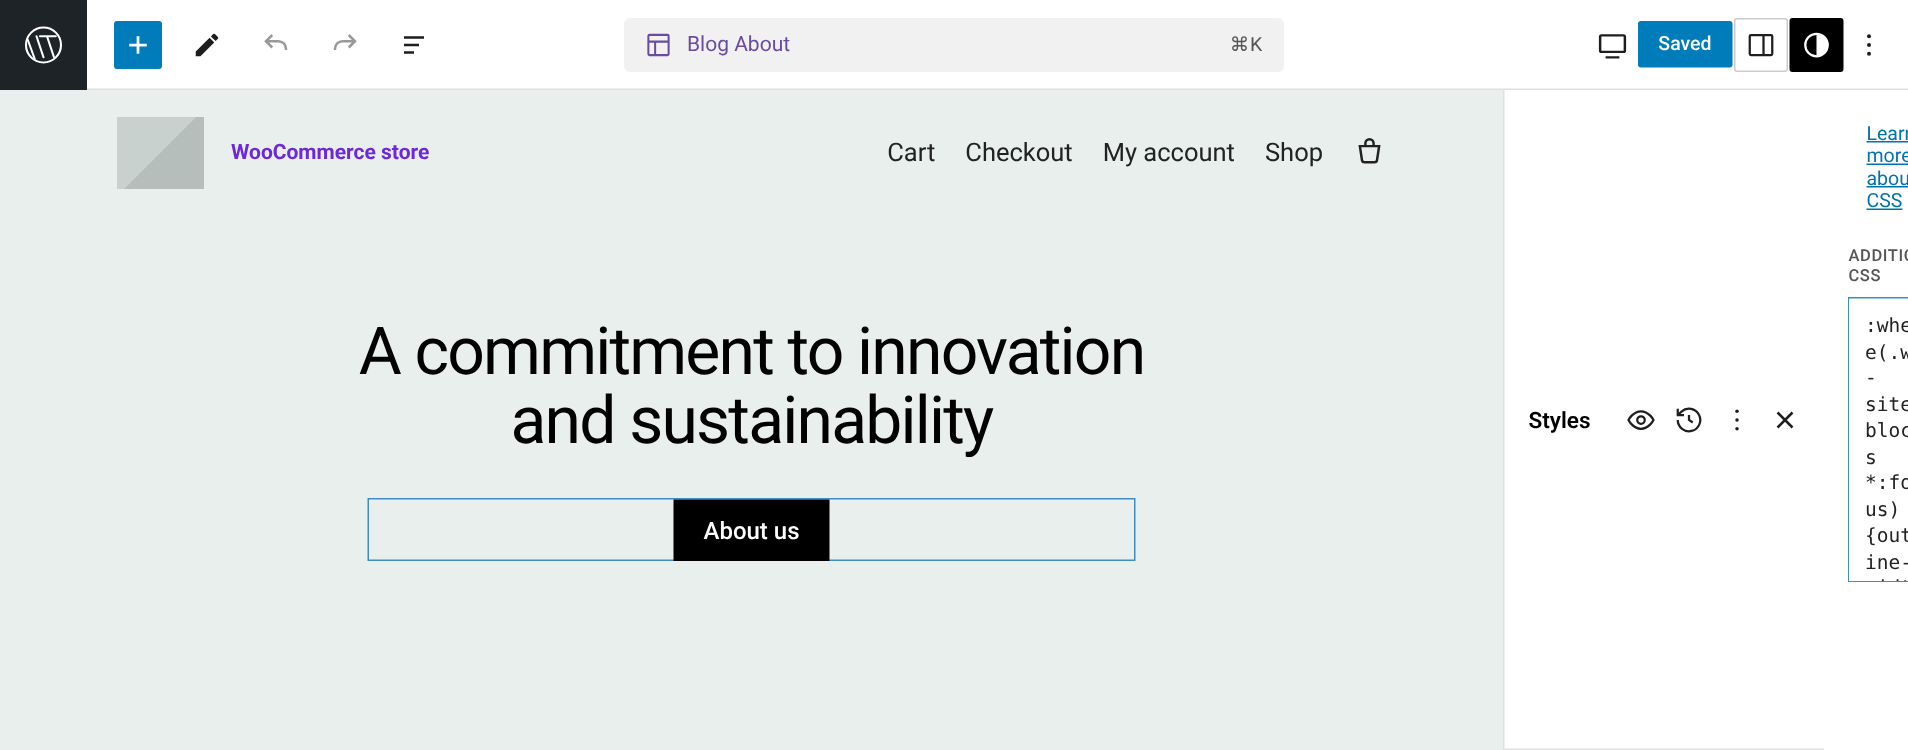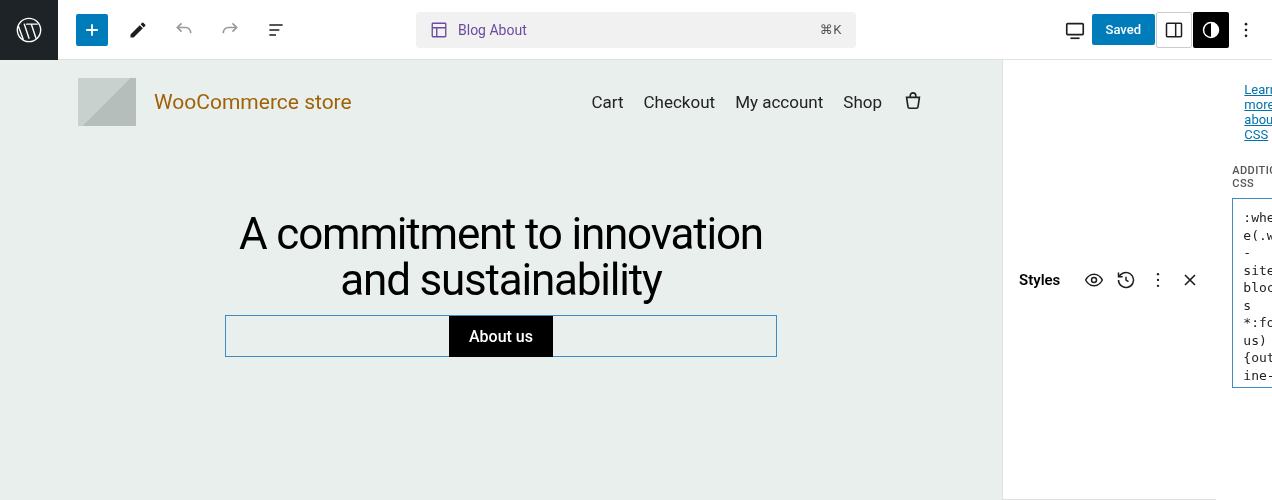--- a/index.html
+++ b/index.html
@@ -21,30 +21,30 @@
   .square-btn { width: 36px; height: 36px; border: 1px solid #ccc; border-radius: 2px; display: flex; align-items: center; justify-content: center; cursor: pointer; }
   .contrast-btn { width: 36px; height: 36px; background: #000; border-radius: 2px; display: flex; align-items: center; justify-content: center; cursor: pointer; }
   
   
   .main { display: flex; height: 440px; }
   .canvas { flex: 1; background: #e8efed; overflow: hidden; position: relative; }
   
   
   .site-header { display: flex; align-items: center; padding: 18px 78px 0; gap: 18px; }
   .site-logo { width: 58px; height: 48px; background: linear-gradient(135deg, #c9d1cf 49.5%, #b6bebc 50%); }
-  .site-title { font-size: 21px; font-weight: 400; color: #a16207; }
+  .site-title { font-size: 14px; font-weight: 700; color: #6d28d9; }
   .site-nav { margin-left: auto; display: flex; align-items: center; gap: 20px; font-size: 17px; color: #222; }
   .site-nav span { cursor: pointer; }
   .cart-icon { width: 22px; height: 22px; }
   
   
   .hero { text-align: center; margin-top: 85px; padding: 0 40px; }
   .hero h1 { font-size: 44px; font-weight: 400; letter-spacing: -1.2px; line-height: 1.05; color: #000000; }
   .hero p { font-size: 18px; color: #222; margin-top: 24px; line-height: 1.5; max-width: 580px; margin-left: auto; margin-right: auto; }
-  .selection-box { width: 552px; height: 42px; border: 1.5px solid #3f8cc4; margin: 12px auto 0; display: flex; align-items: center; justify-content: center; position: relative; }
+  .selection-box { width: 512px; height: 42px; border: 1.5px solid #3f8cc4; margin: 29px auto 0; display: flex; align-items: center; justify-content: center; position: relative; }
   .about-btn { background: #000; color: #fff; padding: 11px 20px; font-size: 16px; font-weight: 500; cursor: pointer; }
   
   
   .sidebar { width: 270px; border-left: 1px solid #e0e0e0; display: flex; flex-direction: row; background: #fff; }
   .sidebar-head { display: flex; align-items: center; padding: 14px 16px; gap: 12px; border-bottom: 1px solid #e0e0e0; }
   .sidebar-head .label { font-weight: 600; font-size: 15px; }
   .sidebar-head .spacer { flex: 1; }
   .sidebar-head .hicon { width: 20px; height: 20px; cursor: pointer; }
   .sidebar-crumb { display: flex; align-items: center; gap: 16px; padding: 12px 16px; border-bottom: 1px solid #e0e0e0; }
   .sidebar-crumb .back { cursor: pointer; }

